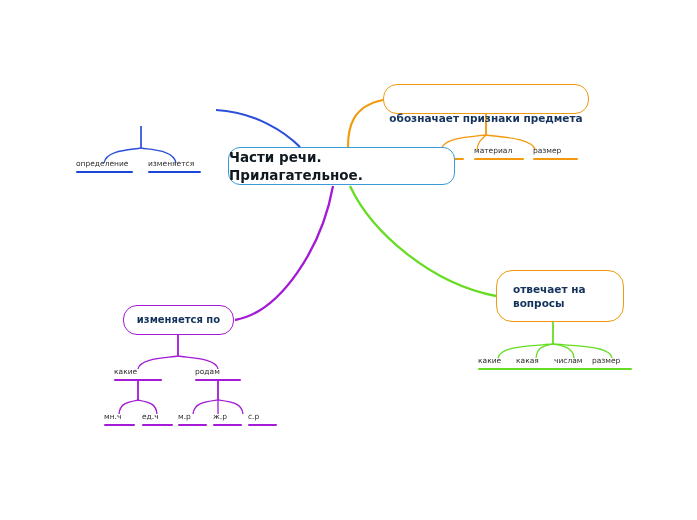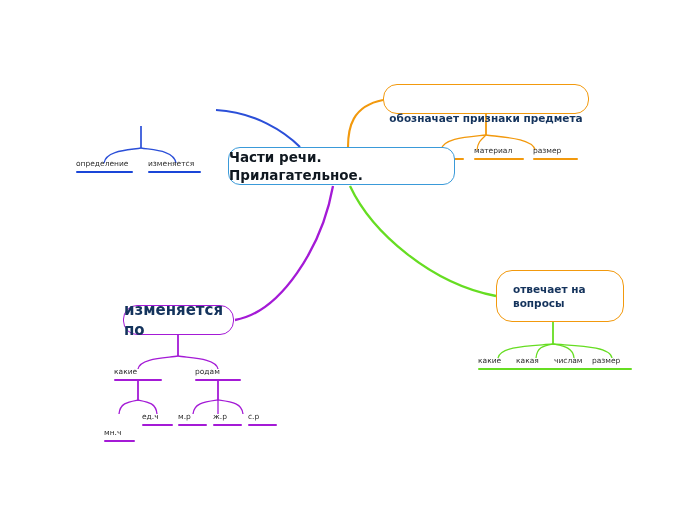--- a/index.html
+++ b/index.html
@@ -85,21 +85,21 @@
 
   #node-change {
     left: 123px;
     top: 305px;
     width: 111px;
     height: 30px;
     border-color: #a41ad6;
     justify-content: center;
   }
   #node-change .node-label {
-    font-size: 15px;
+    font-size: 10px;
     color: #14335c;
   }
 
   #node-answer {
     left: 496px;
     top: 270px;
     width: 128px;
     height: 52px;
     border-color: #f2990d;
     border-radius: 16px;
@@ -246,21 +246,21 @@
   <div class="leaf purple" style="left:114px; top:368px; width:48px;">
     <span class="leaf-text">какие</span>
     <span class="leaf-bar"></span>
   </div>
 
   <div class="leaf purple" style="left:195px; top:368px; width:46px;">
     <span class="leaf-text">родам</span>
     <span class="leaf-bar"></span>
   </div>
 
-  <div class="leaf purple" style="left:104px; top:413px; width:31px;margin-top:16px;">
+  <div class="leaf purple" style="left:104px; top:413px; width:31px;">
     <span class="leaf-text">мн.ч</span>
     <span class="leaf-bar"></span>
   </div>
 
   <div class="leaf purple" style="left:142px; top:413px; width:31px;">
     <span class="leaf-text">ед.ч</span>
     <span class="leaf-bar"></span>
   </div>
 
   <div class="leaf purple" style="left:178px; top:413px; width:29px;">

